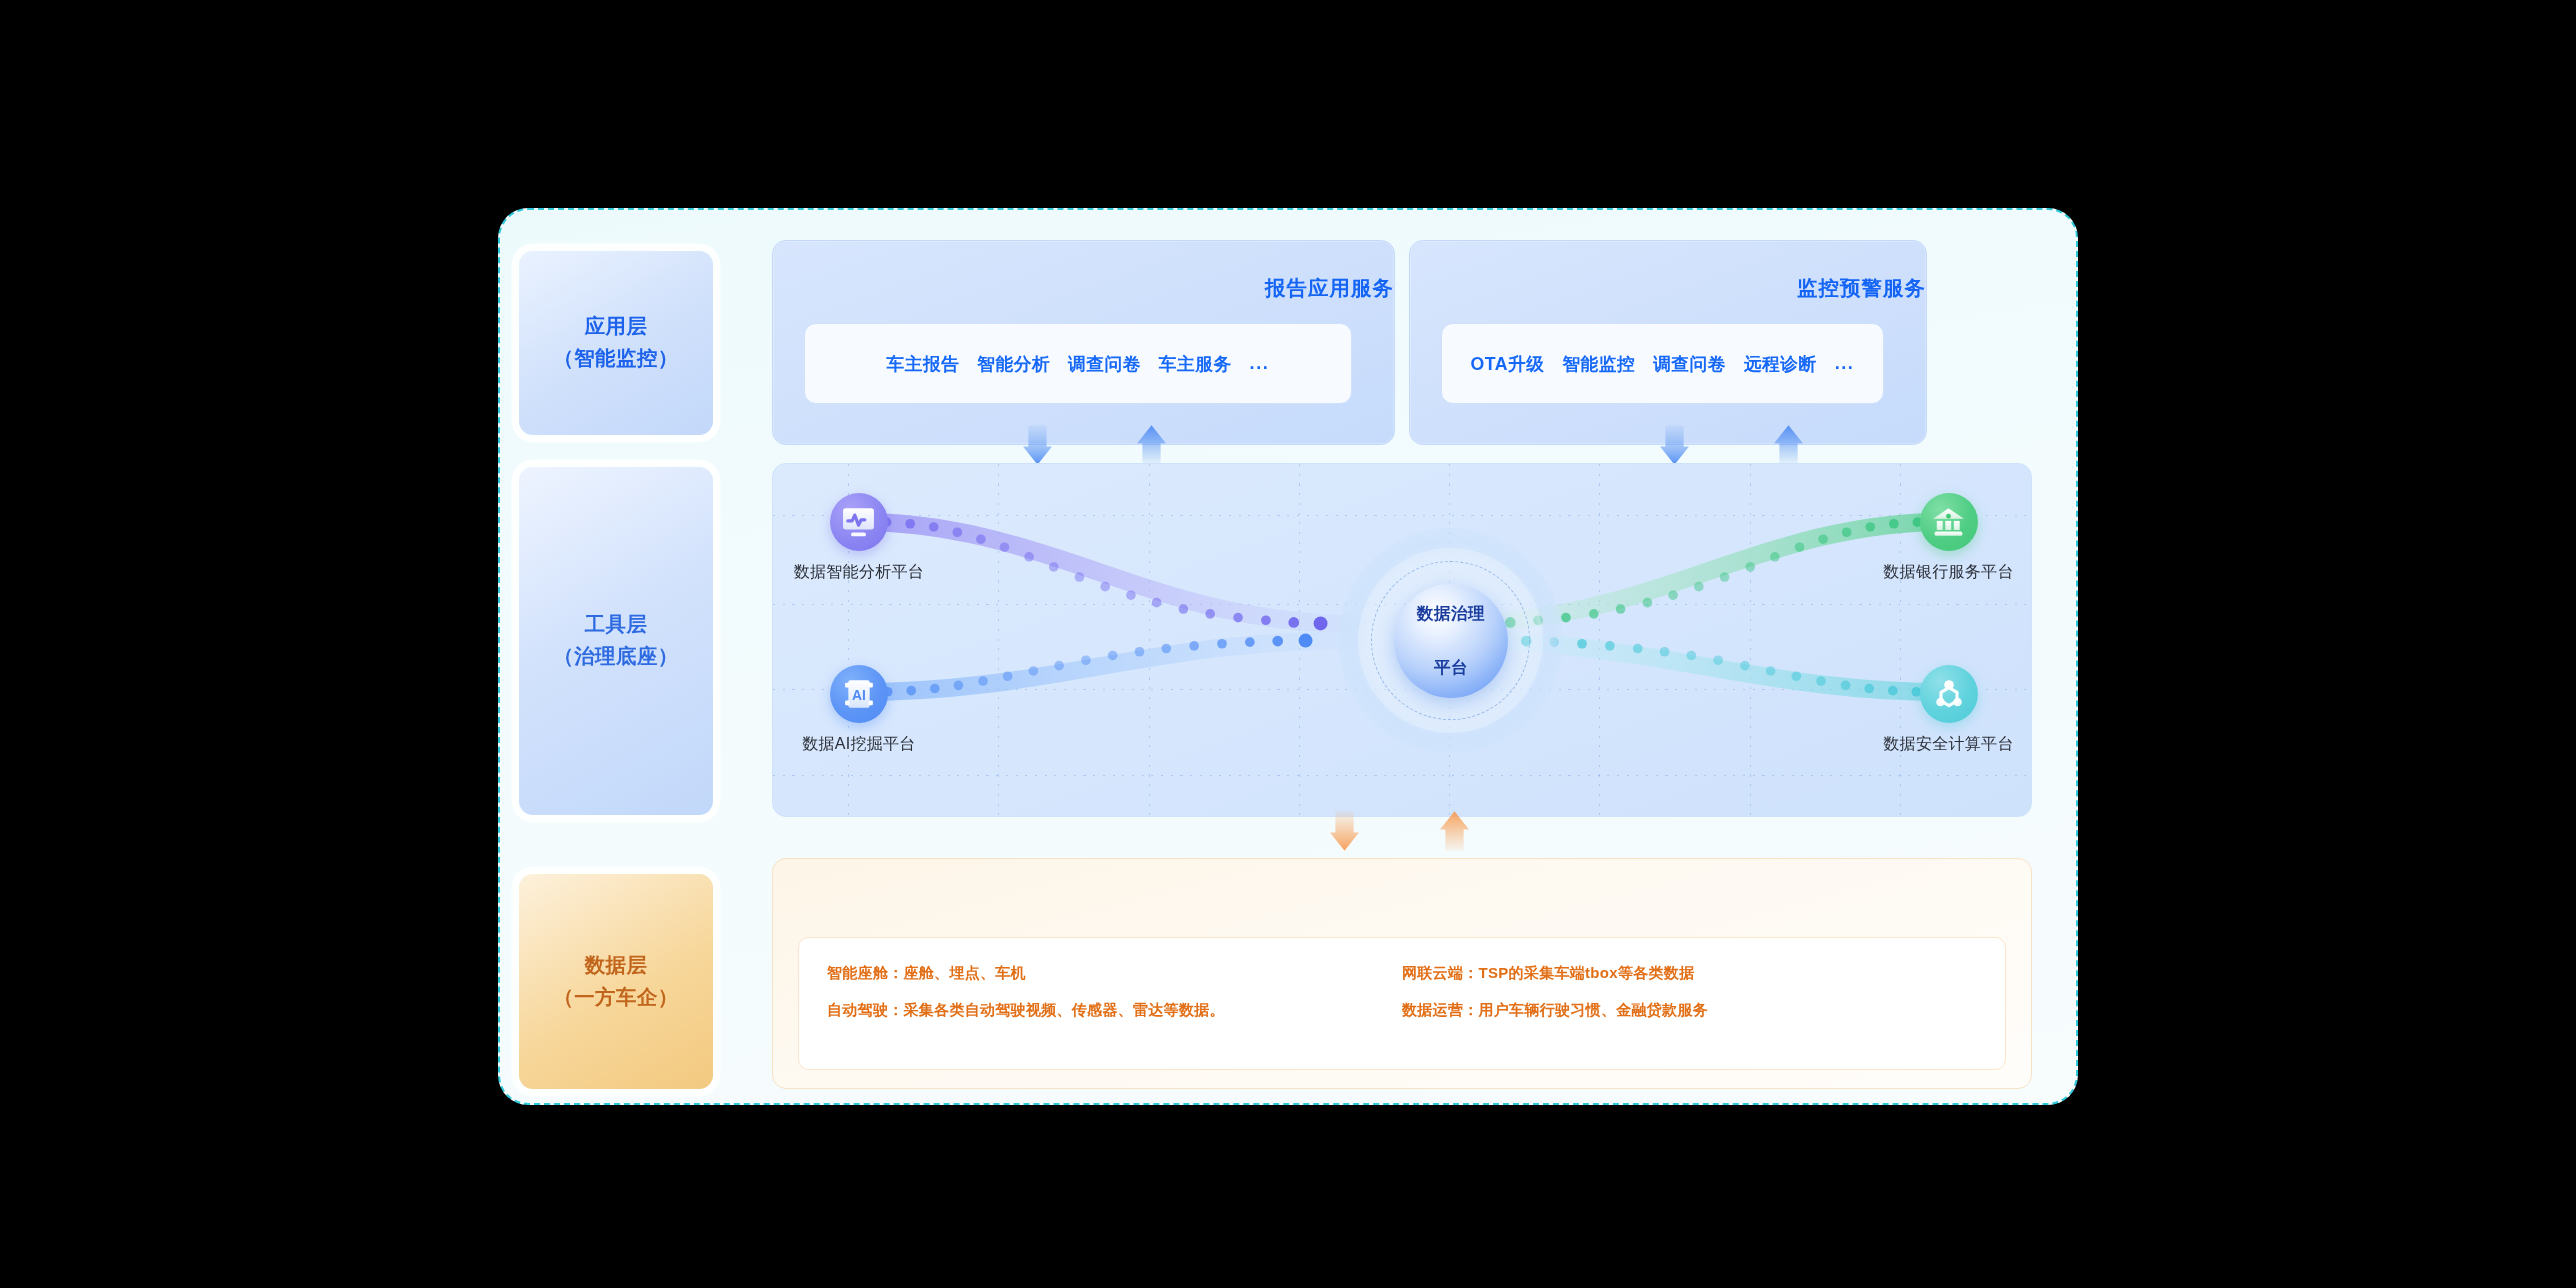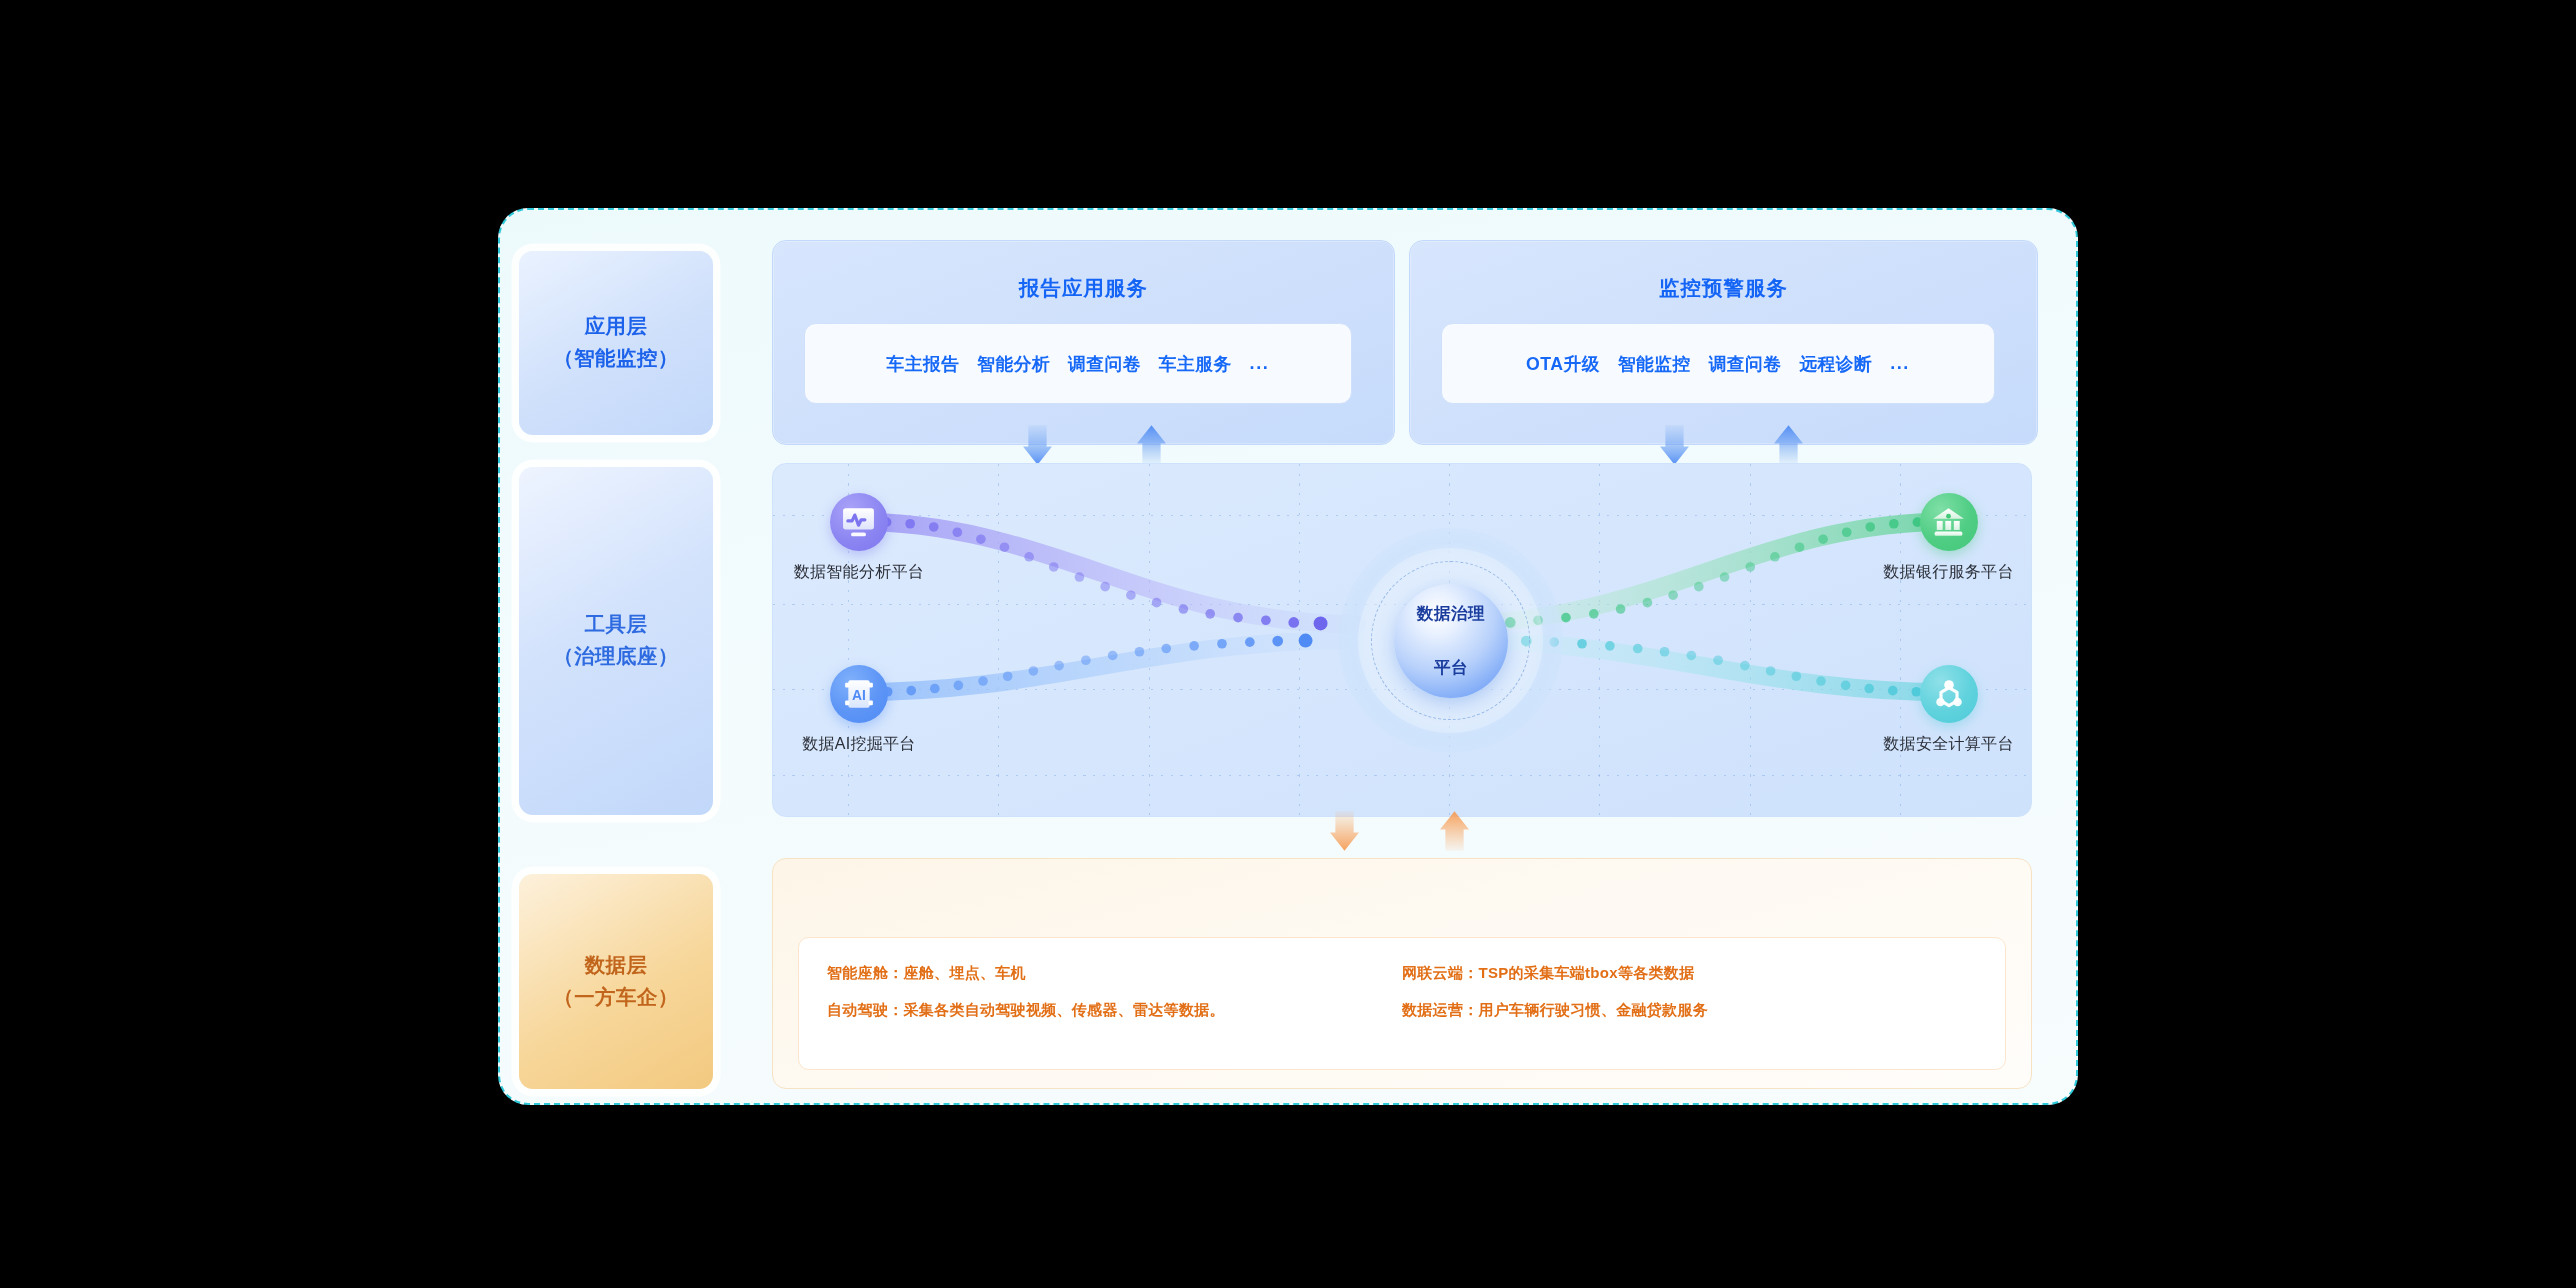--- a/index.html
+++ b/index.html
@@ -56,24 +56,24 @@
   .app-card {
     position: absolute;
     top: 240px;
     height: 205px;
     border-radius: 14px;
     background: linear-gradient(160deg, #d7e6fd 0%, #cfe0fc 50%, #c6dbfb 100%);
     border: 1.1px solid #c3d9fb;
     box-shadow: 0 0 0 0.5px rgba(255,255,255,0.5) inset;
   }
   #app-card-report { left: 772px; width: 623px; }
-  #app-card-monitor { left: 1409px; width: 629px; }
+  #app-card-monitor { left: 1409px; width: 518px; }
 
   .app-card-title {
-    text-align: center;
+    text-align: right;
     font-size: 20.4px;
     font-weight: 700;
     color: #1464f5;
     margin-top: 33px;
     letter-spacing: 1.1px;
   }
   .app-items-box {
     position: absolute;
     left: 31px; right: 42px;
     top: 82px;

